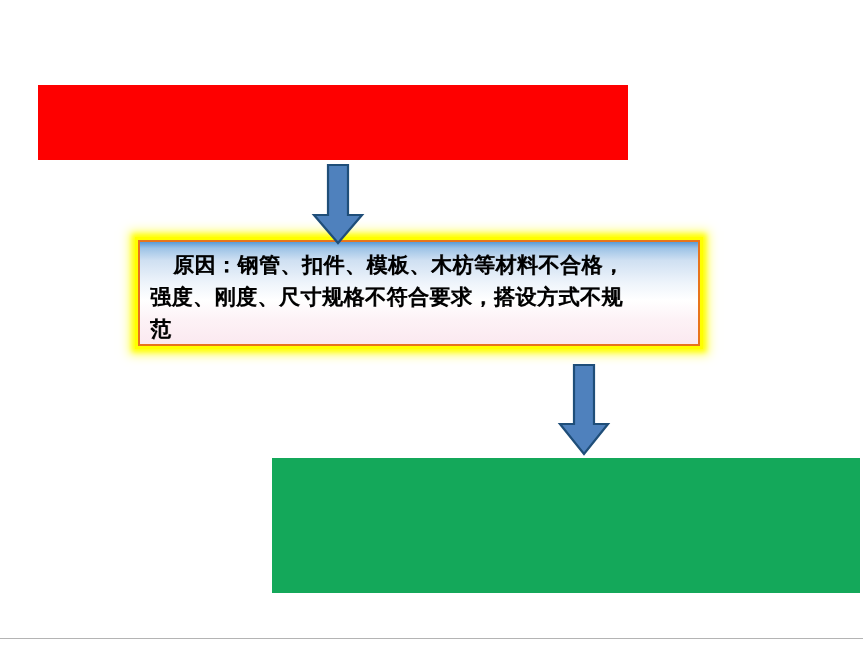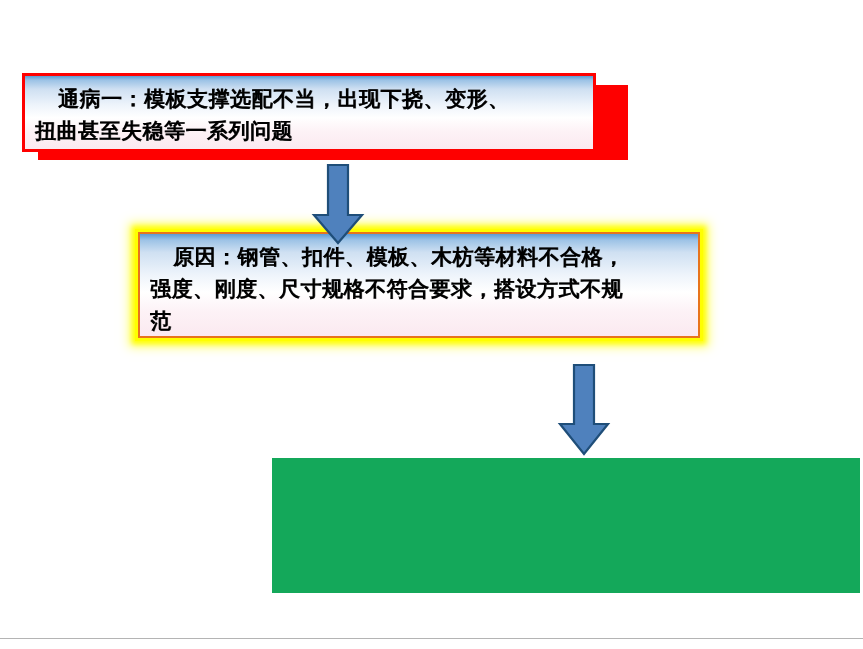--- a/index.html
+++ b/index.html
@@ -51,20 +51,21 @@
 
   
   .box-glow {
     border: 2px solid #e8741c;
     outline: 3px solid #ffff00;
     outline-offset: 0px;
     box-shadow:
       0 0 0 3px #ffff00,
       0 0 5px 6px rgba(255,255,0,0.95),
       0 0 10px 9px rgba(255,255,0,0.55);
+    margin-top: 8px;
   }
 
   .box-text {
     font-size: 21px;
     line-height: 1.52;
     color: #000000;
     font-weight: 700;
     letter-spacing: 0.5px;
     padding: 8px 12px 6px 10px;
     text-align: left;
@@ -91,24 +92,20 @@
     z-index: 2;
   }
 </style>
 </head>
 <body>
 
 <div id="slide">
 
   <div class="backing backing-red" style="left:38px; top:85px; width:590px; height:75px;"></div>
 
-  <div class="flow-box box-red" style="left:22px; top:73px; width:574px; height:79px;">
-    <div class="box-text">    通病一：模板支撑选配不当，出现下挠、变形、
-扭曲甚至失稳等一系列问题</div>
-  </div>
 
   <div class="arrow" style="left:310px; top:163px; width:56px; height:84px;">
     <svg width="56" height="84" viewBox="0 0 56 84">
       <polygon points="18,2 38,2 38,52 52,52 28,80 4,52 18,52" fill="#4f81bd" stroke="#1f4e79" stroke-width="2.2" stroke-linejoin="miter"></polygon>
     </svg>
   </div>
 
   <div class="flow-box box-glow" style="left:138px; top:232px; width:562px; height:106px;">
     <div class="box-text">    原因：钢管、扣件、模板、木枋等材料不合格，
 强度、刚度、尺寸规格不符合要求，搭设方式不规

